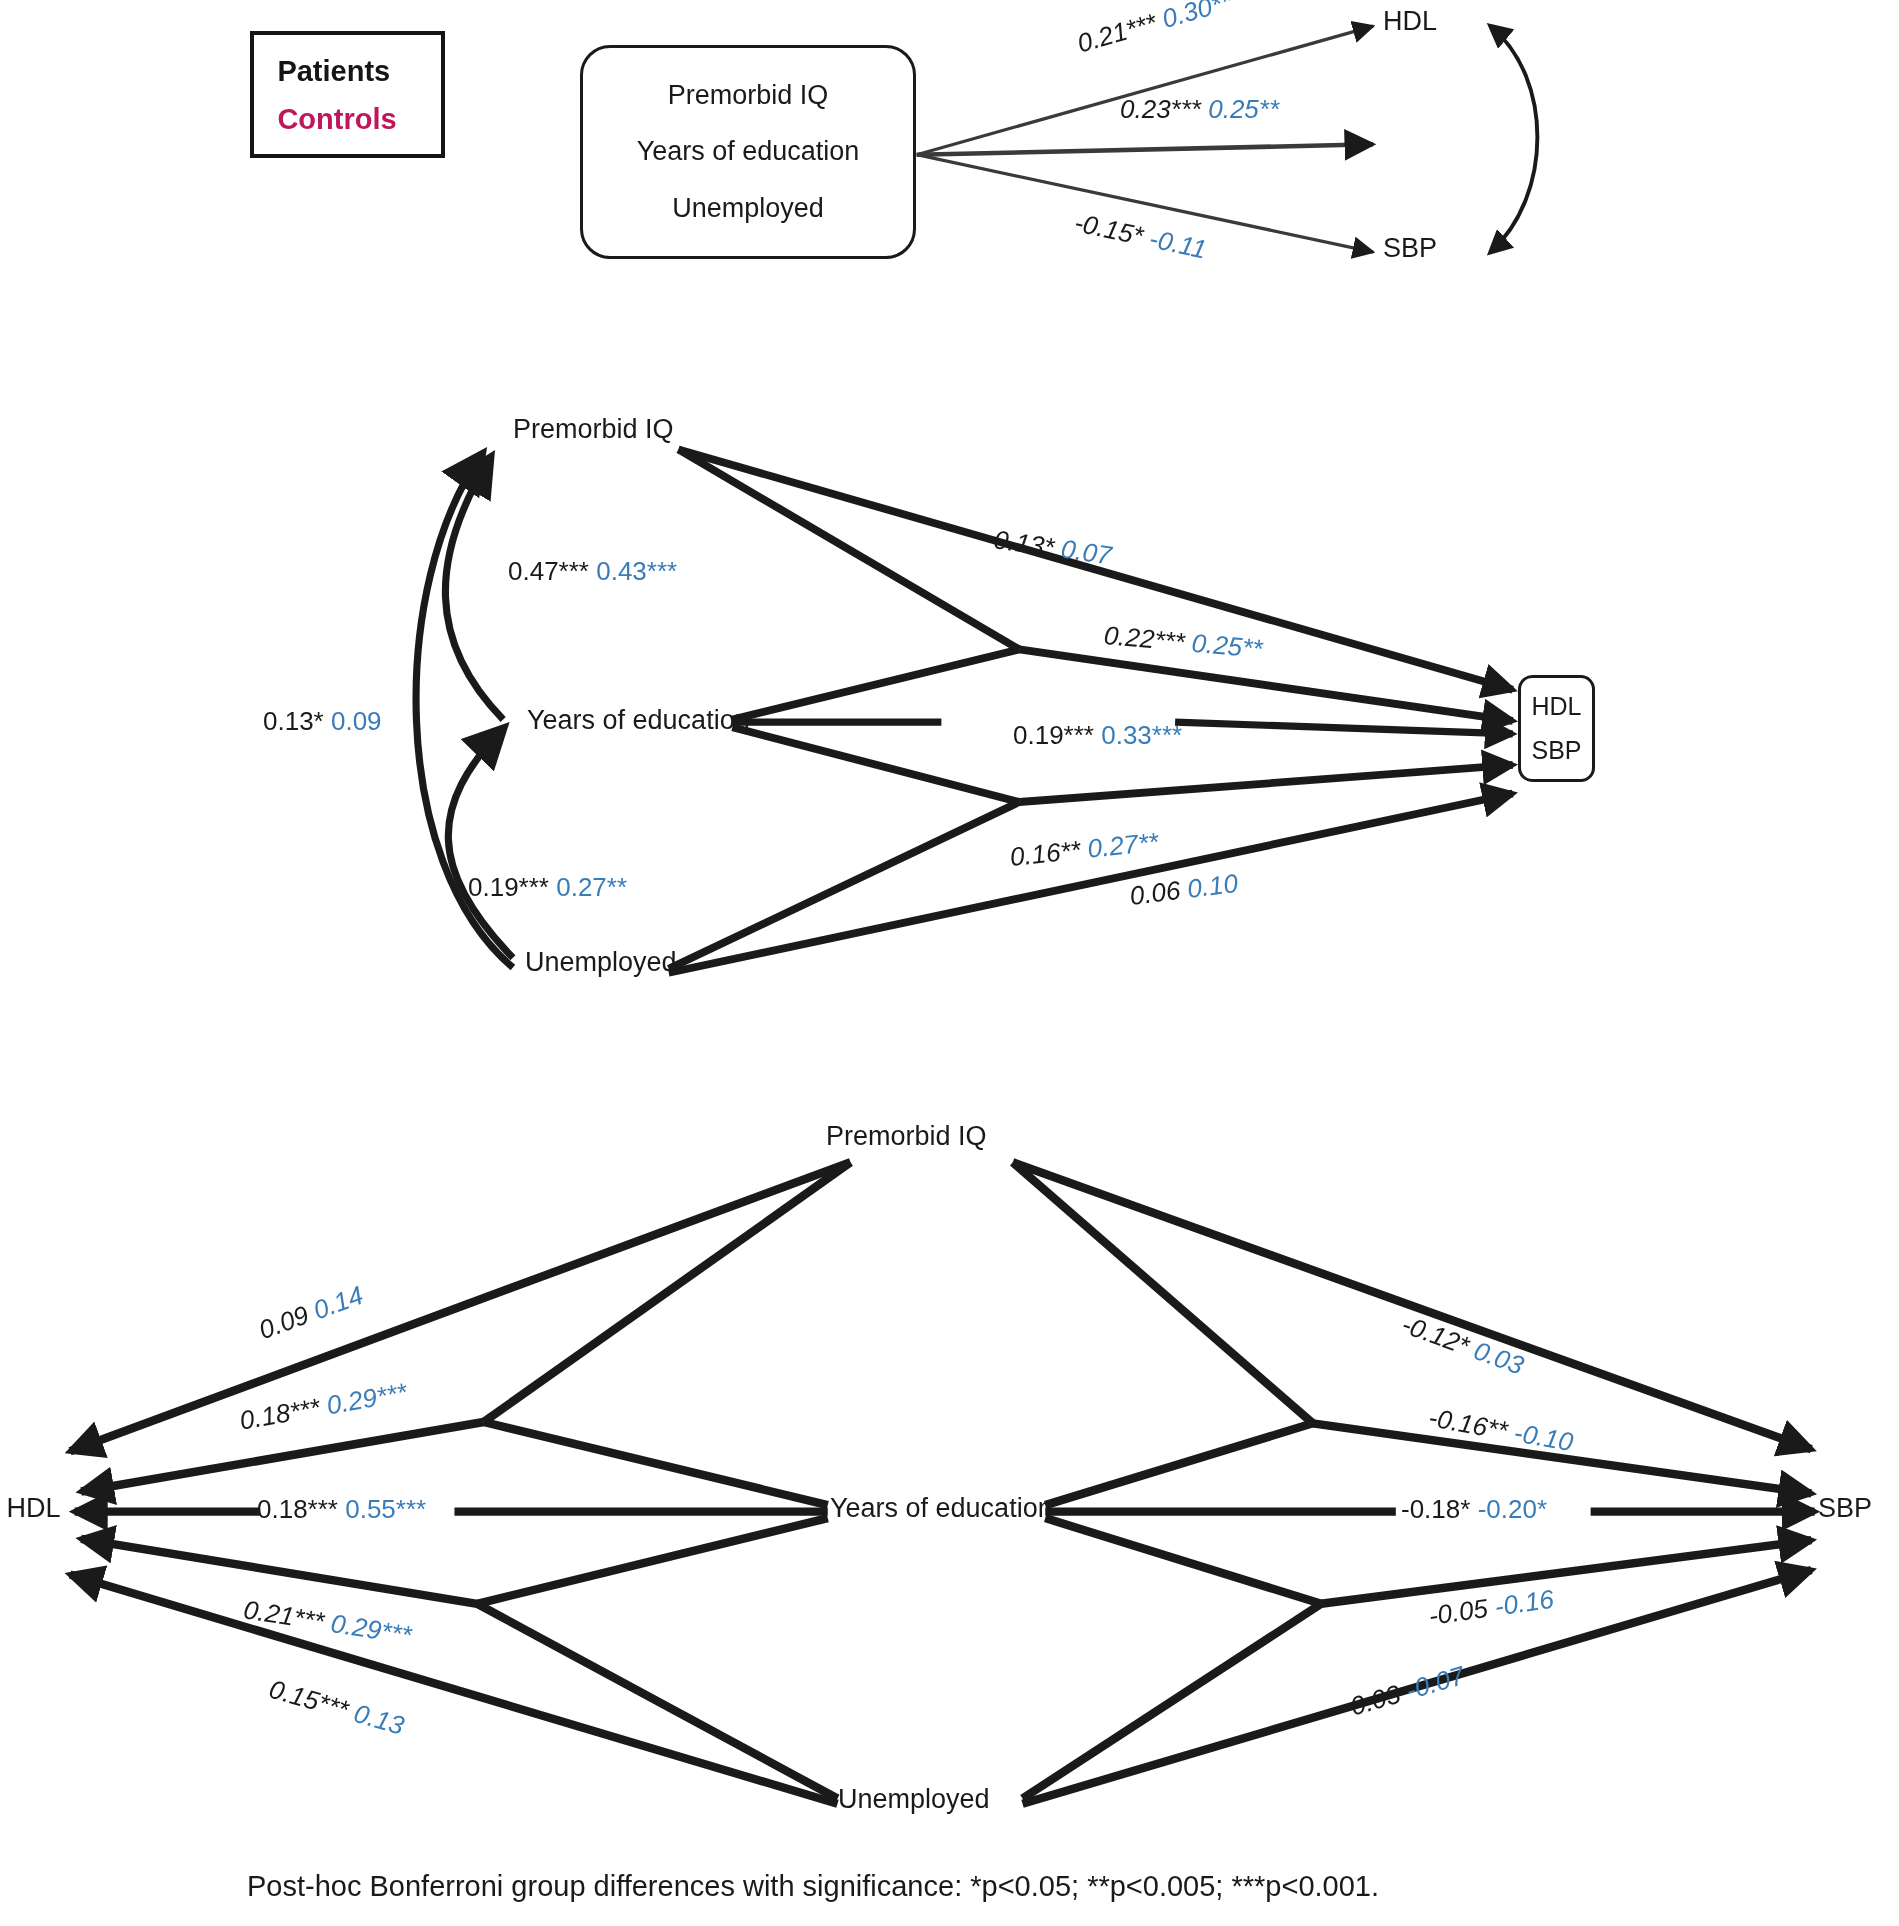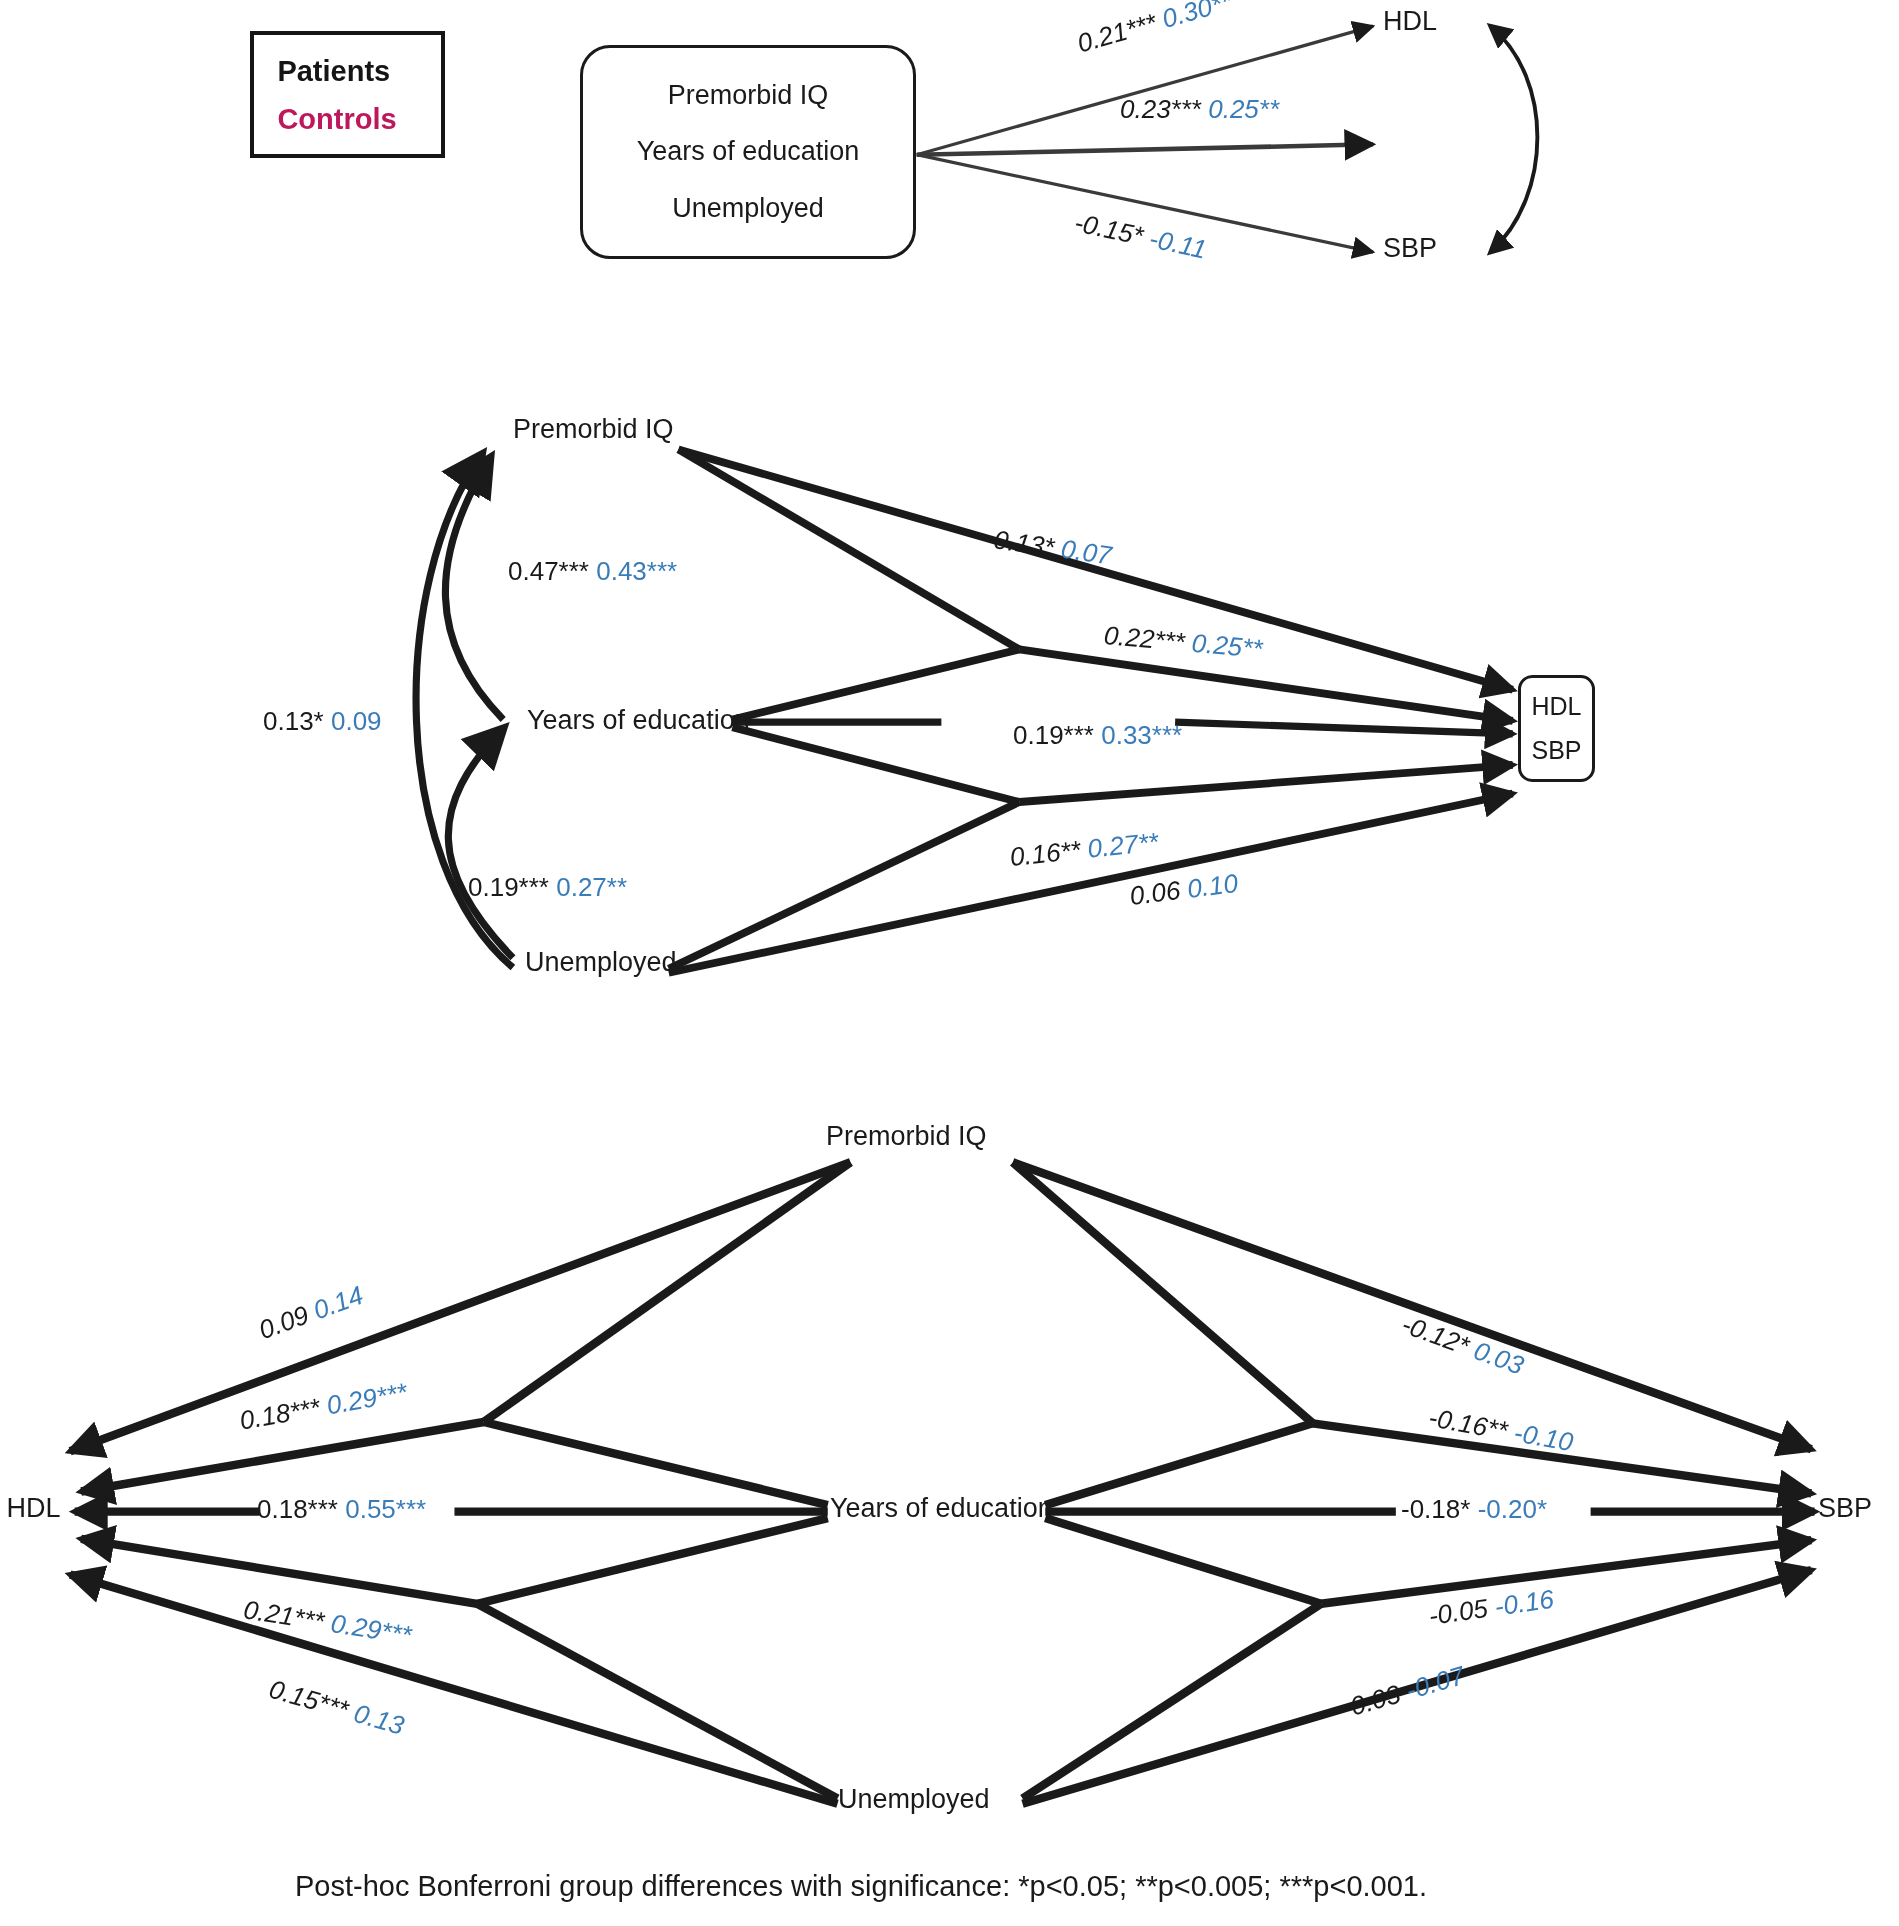--- a/index.html
+++ b/index.html
@@ -106,21 +106,20 @@
     color: #1a1a1a;
   }
   .caption {
     position: absolute;
     left: 247px;
     top: 1870px;
     font-family: "Liberation Sans", sans-serif;
     font-size: 29px;
     color: #1a1a1a;
     white-space: nowrap;
-    margin-left: 48px;
   }
 </style>
 </head>
 <body>
 
 <div id="figure">
 
   <svg class="layer" viewBox="0 0 2925 2966">
     <defs>
       <marker id="ahThin" viewBox="0 0 10 10" refX="9" refY="5" markerWidth="7" markerHeight="7" orient="auto-start-reverse">

